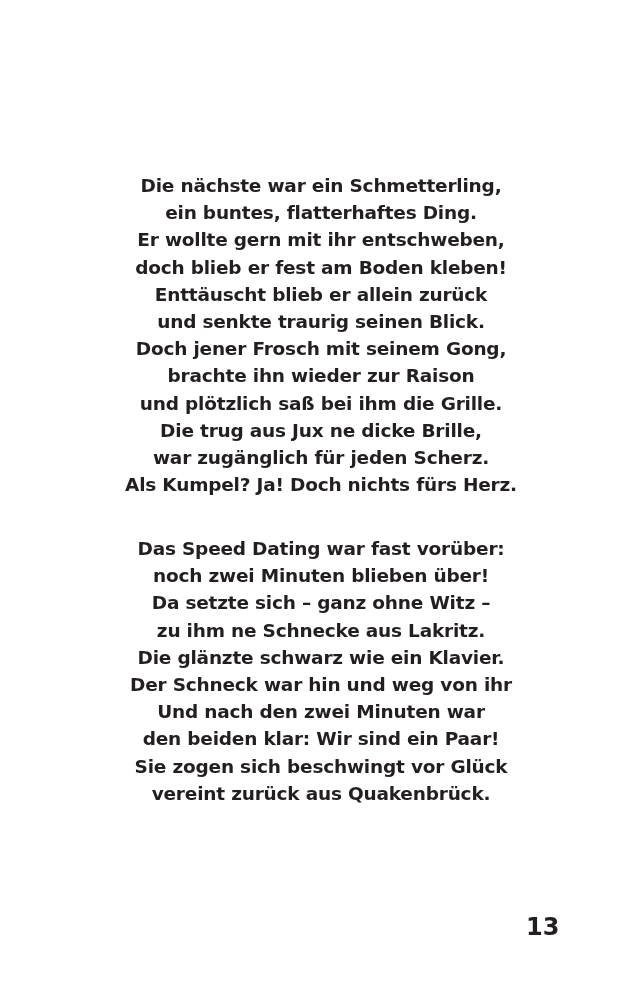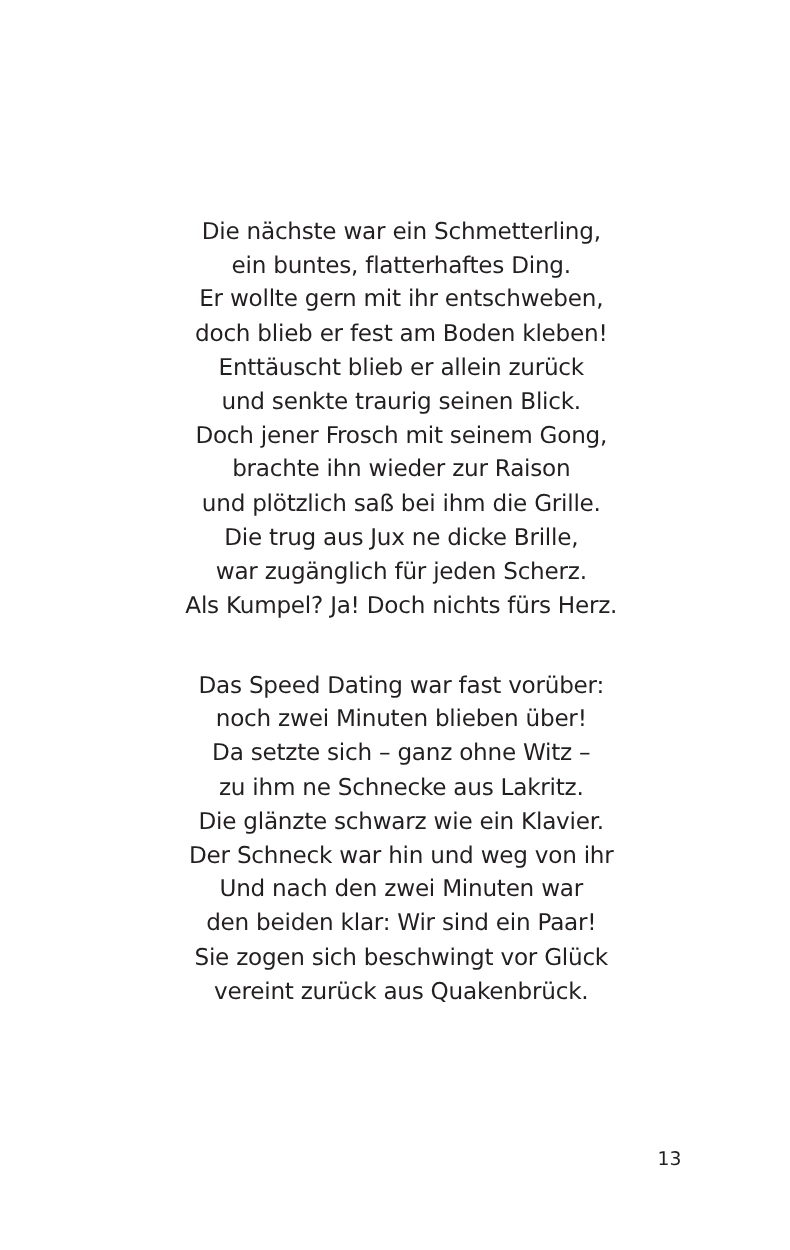--- a/index.html
+++ b/index.html
@@ -14,20 +14,21 @@
       overflow: hidden;
       font-family: "DejaVu Sans", sans-serif;
       color: #231f20;
     }
     .page {
       position: absolute;
       left: 0;
       top: 0;
       width: 632px;
       height: 1000px;
+      font-weight: bold;
     }
     .stanza {
       position: absolute;
       left: 0;
       width: 642px;
       text-align: center;
     }
     .stanza-1 { top: 172px; }
     .stanza-2 { top: 535px; }
     .verse {
@@ -35,21 +36,21 @@
       font-size: 18.5px;
       line-height: 27.2px;
       height: 27.2px;
       white-space: nowrap;
       letter-spacing: -0.2px;
     }
     .page-number {
       position: absolute;
       left: 526px;
       top: 914px;
-      font-size: 15px;
+      font-size: 24px;
       line-height: 27px;
     }
   </style>
 </head>
 <body>
 
 <div class="page">
   <div class="stanza stanza-1">
     <span class="verse">Die nächste war ein Schmetterling,</span>
     <span class="verse">ein buntes, flatterhaftes Ding.</span>

